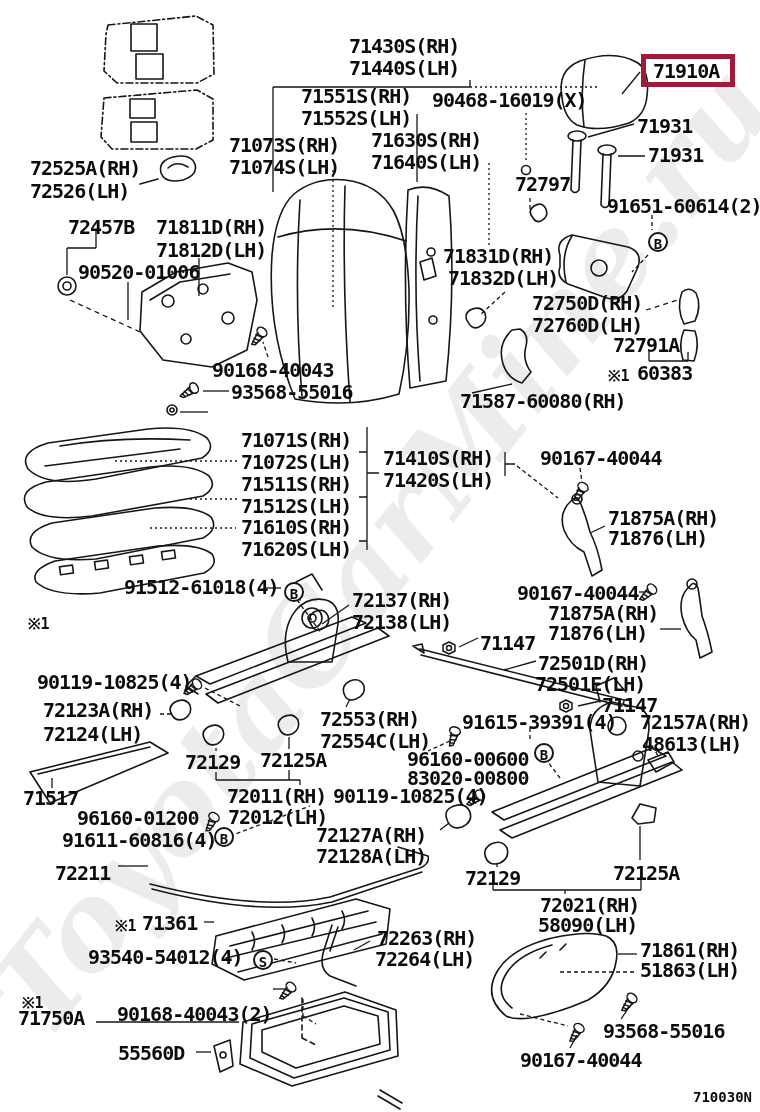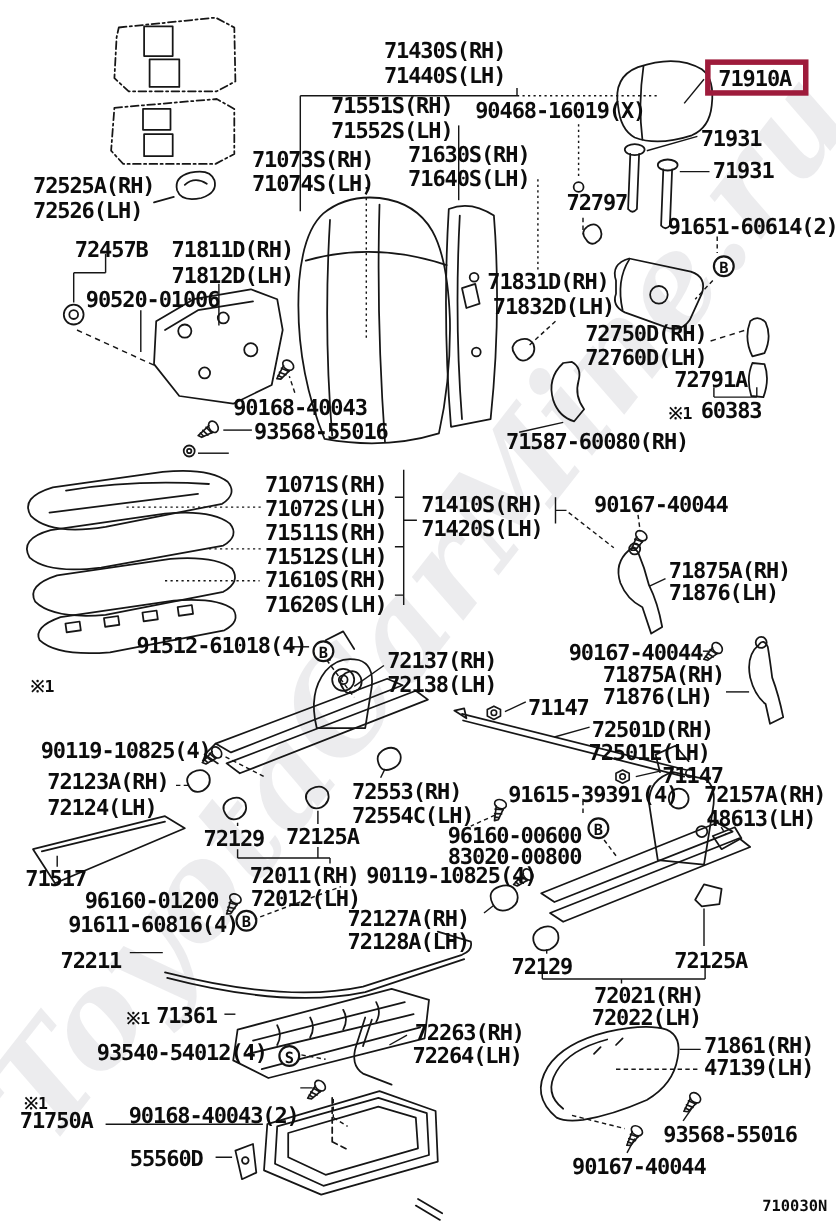--- a/index.html
+++ b/index.html
@@ -313,27 +313,27 @@
   <div class="lbl" style="left:333px;top:786px">90119-10825(4)</div>
   <div class="lbl" style="left:228px;top:807px">72012(LH)</div>
   <div class="lbl" style="left:77px;top:808px">96160-01200</div>
   <div class="lbl" style="left:62px;top:830px">91611-60816(4)</div>
   <div class="lbl" style="left:316px;top:825px">72127A(RH)</div>
   <div class="lbl" style="left:316px;top:846px">72128A(LH)</div>
   <div class="lbl" style="left:55px;top:863px">72211</div>
   <div class="lbl" style="left:465px;top:868px">72129</div>
   <div class="lbl" style="left:613px;top:863px">72125A</div>
   <div class="lbl" style="left:540px;top:895px">72021(RH)</div>
-  <div class="lbl" style="left:538px;top:915px">72022(LH)</div>
+  <div class="lbl" style="left:538px;top:915px">58090(LH)</div>
   <div class="lbl" style="left:142px;top:913px">71361</div>
   <div class="lbl" style="left:88px;top:947px">93540-54012(4)</div>
   <div class="lbl" style="left:377px;top:928px">72263(RH)</div>
   <div class="lbl" style="left:375px;top:949px">72264(LH)</div>
   <div class="lbl" style="left:640px;top:940px">71861(RH)</div>
-  <div class="lbl" style="left:640px;top:960px">47139(LH)</div>
+  <div class="lbl" style="left:640px;top:960px">51863(LH)</div>
   <div class="lbl" style="left:117px;top:1004px">90168-40043(2)</div>
   <div class="lbl" style="left:18px;top:1008px">71750A</div>
   <div class="lbl" style="left:118px;top:1043px">55560D</div>
   <div class="lbl" style="left:603px;top:1021px">93568-55016</div>
   <div class="lbl" style="left:520px;top:1050px">90167-40044</div>
 
   <div class="lbl ref" style="left:608px;top:369px">※1</div>
   <div class="lbl ref" style="left:28px;top:617px">※1</div>
   <div class="lbl ref" style="left:115px;top:919px">※1</div>
   <div class="lbl ref" style="left:22px;top:996px">※1</div>

